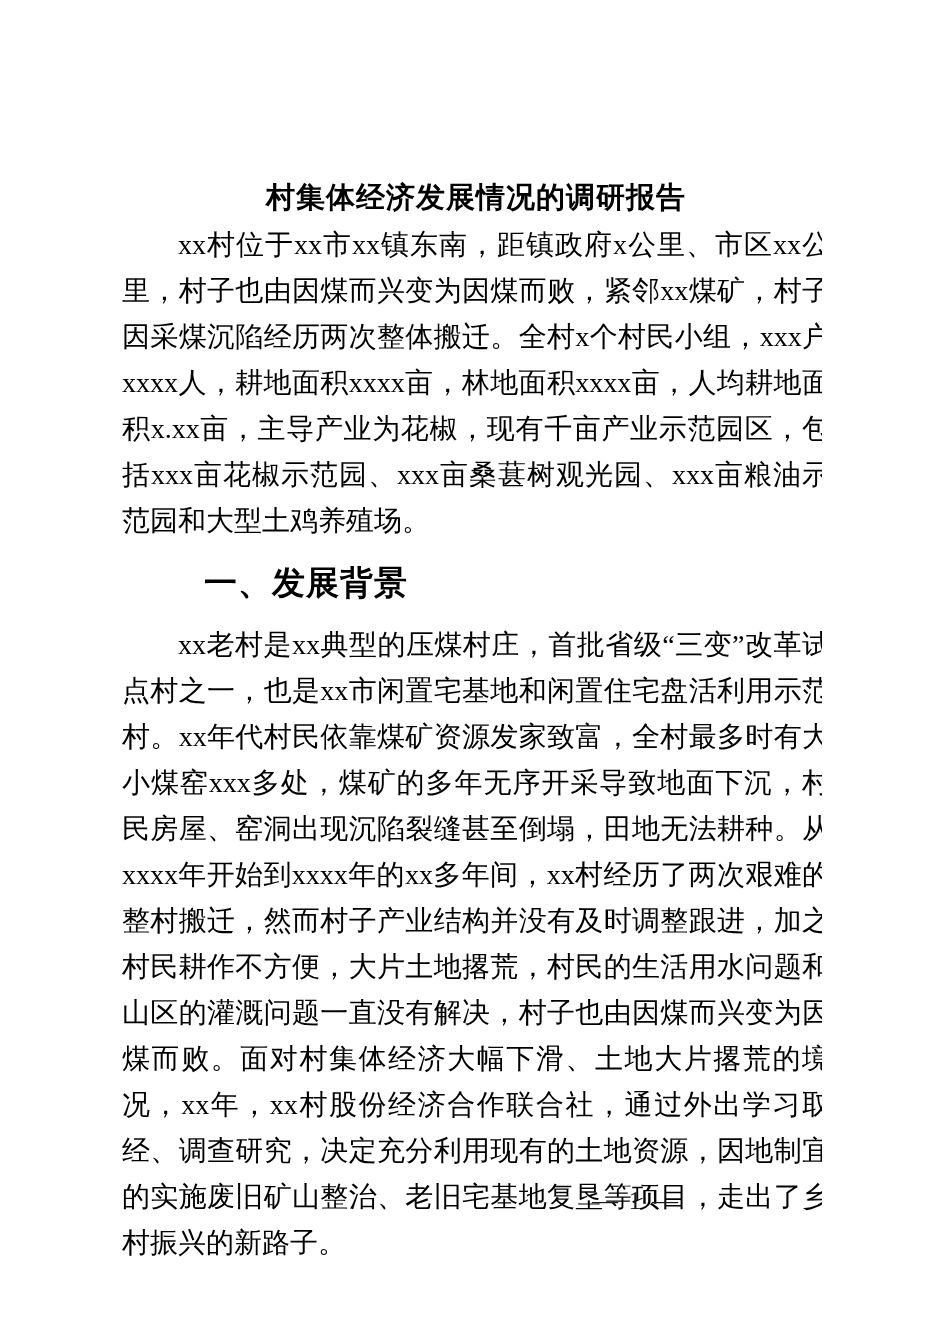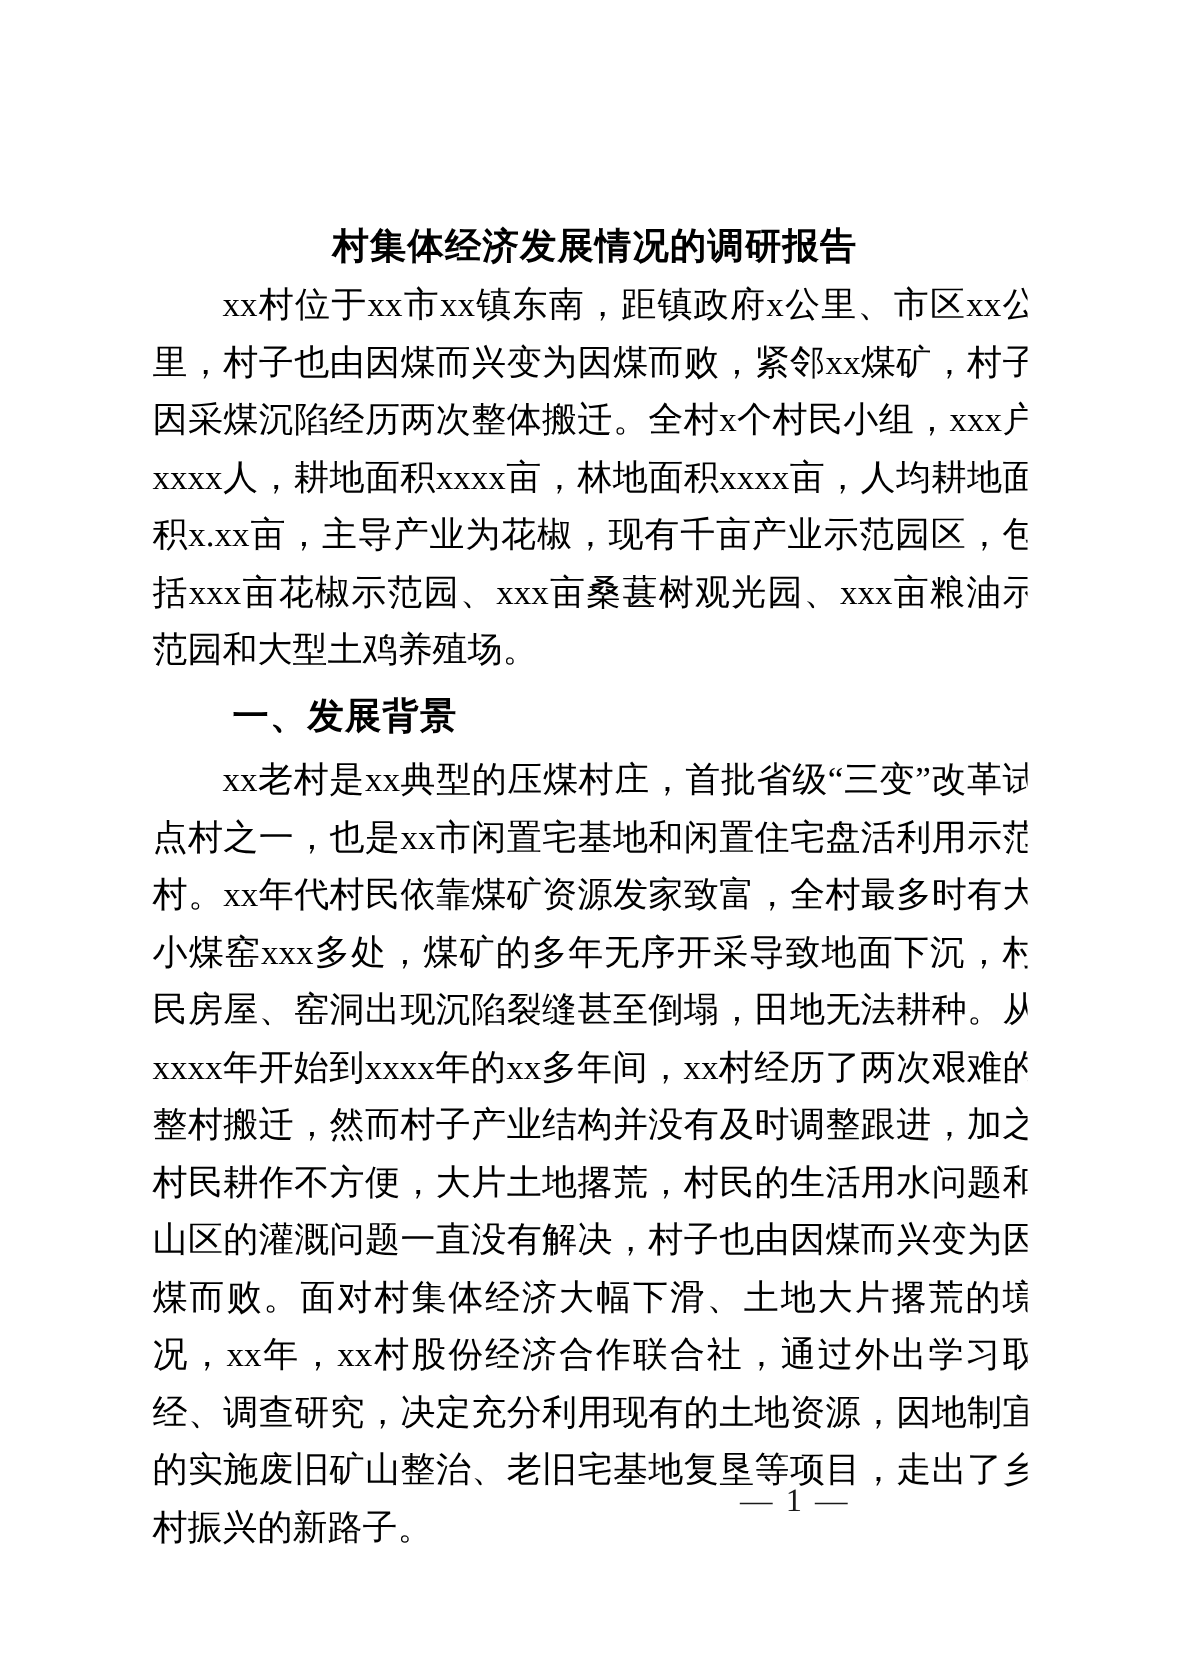--- a/index.html
+++ b/index.html
@@ -39,24 +39,24 @@
     font-size: 28px;
     line-height: 46px;
     text-indent: 2em;
     text-align: justify;
     margin: 0;
     word-break: break-all;
   }
   .section-heading {
     font-family: "Liberation Sans", "DejaVu Sans", sans-serif;
     font-weight: bold;
-    font-size: 29px;
+    font-size: 33px;
     line-height: 46px;
     text-indent: 2em;
-    margin: 6px;
+    margin: 16px;
     letter-spacing: 1px;
   }
   .page-number {
     position: absolute;
     top: 1186px;
     right: 142px;
     font-size: 26px;
     line-height: 30px;
     letter-spacing: 2px;
     color: #1a1a1a;

